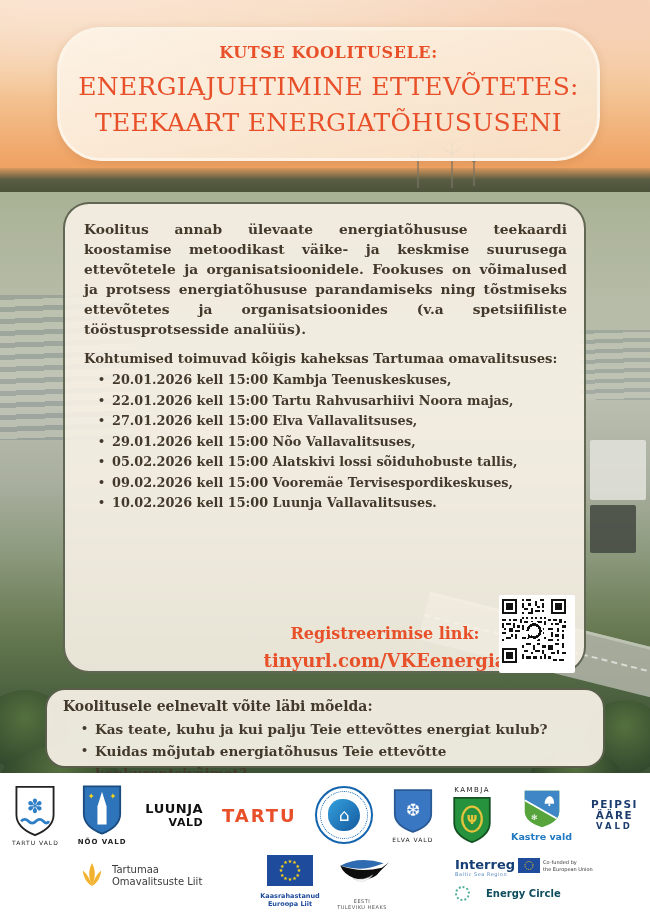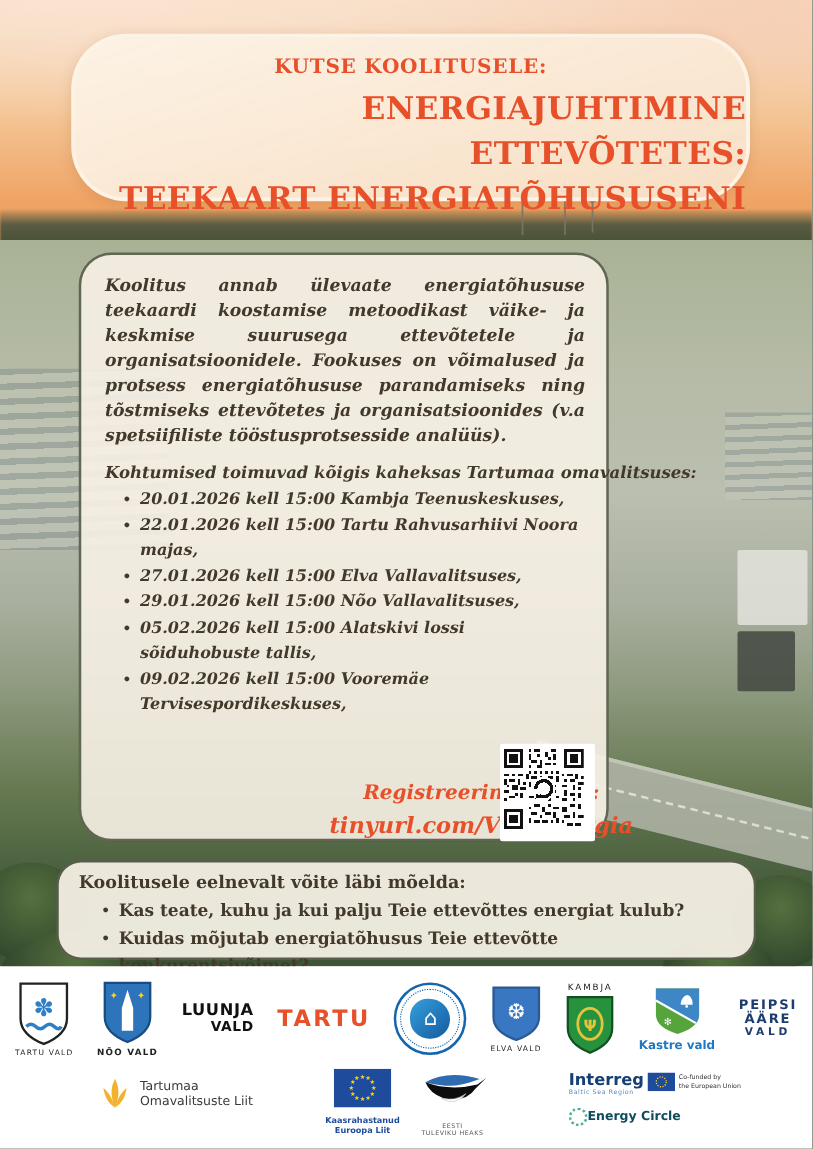--- a/index.html
+++ b/index.html
@@ -32,27 +32,27 @@
   .bush.b2{left:0px;top:745px;width:120px;height:70px;}
   .bush.b3{right:-15px;top:700px;width:80px;height:75px;}
   .bush.b4{right:30px;top:750px;width:90px;height:50px;}
   .turbines{position:absolute;left:400px;top:142px;}
 
   
   .top-box{position:absolute;left:57px;top:27px;width:537px;height:128px;border-radius:44px;
     background:linear-gradient(160deg,rgba(252,242,229,.97),rgba(248,228,205,.9));
     border:3px solid rgba(253,245,233,.85);box-shadow:0 2px 10px rgba(120,60,20,.15);}
   .kicker{margin-top:13px;text-align:center;font-size:16px;font-weight:bold;letter-spacing:.6px;}
-  .title-line{text-align:right;font-size:25px;font-weight:bold;line-height:36px;letter-spacing:.3px;}
+  .title-line{text-align:center;font-size:25px;font-weight:normal;line-height:36px;letter-spacing:.3px;}
   .title-line.first{margin-top:7px;}
 
   
-  .main-box{position:absolute;left:63px;top:202px;width:424px;height:471px;border-radius:26px;
+  .main-box{position:absolute;left:63px;top:202px;width:523px;height:471px;border-radius:26px;
     background:rgba(247,241,229,.9);border:2px solid rgba(73,80,59,.85);box-sizing:border-box;
-    padding:15px 17px 0 19px;color:#43392b;font-style:italic;}
+    padding:15px 17px 0 19px;color:#43392b;}
   .main-box p{margin:0;font-size:13.8px;line-height:20px;font-weight:bold;text-align:justify;}
   .main-box p.p2{margin-top:13px;}
   .sched-head{margin-top:12px;font-size:13.2px;font-weight:bold;white-space:nowrap;}
   .sched-list{list-style:none;margin:4px 0 0 0;padding:0 0 0 14px;}
   .sched-list li{font-size:12.8px;line-height:20.5px;font-weight:bold;padding-left:14px;position:relative;}
   .sched-list li:before{content:"•";position:absolute;left:0;top:0;font-size:11px;}
   .free-note{margin-top:12px;font-size:14.5px;font-weight:bold;}
   .reg{position:absolute;left:170px;top:420px;width:300px;text-align:center;}
   .reg-label{font-size:16px;font-weight:bold;}
   .reg-url{display:inline-block;margin-top:7px;font-size:18px;font-weight:bold;text-decoration:none;}
@@ -93,21 +93,21 @@
   .tol{position:absolute;left:80px;top:8px;display:flex;align-items:center;gap:8px;}
   .tol-text{font-size:10px;line-height:12px;color:#3a3a3a;}
   .eu{position:absolute;left:258px;top:2px;width:64px;text-align:center;}
   .eu-cap{margin-top:2px;font-size:6.5px;line-height:8px;font-weight:bold;color:#1e4b9b;}
   .swallow{position:absolute;left:330px;top:2px;width:64px;text-align:center;}
   .sw-cap{margin-top:1px;font-size:5px;line-height:6px;letter-spacing:.5px;color:#555;}
   .interreg{position:absolute;left:455px;top:5px;display:flex;gap:3px;align-items:flex-start;justify-content:space-between;}
   .intr-name{font-size:13px;font-weight:bold;color:#153f75;line-height:13px;}
   .intr-sub{font-size:5px;color:#5b8ac2;letter-spacing:.5px;}
   .intr-cofund{font-size:5px;line-height:6.5px;color:#333;padding-top:1px;}
-  .ecircle{position:absolute;left:455px;top:33px;display:flex;align-items:center;gap:0;}
+  .ecircle{position:absolute;left:455px;top:33px;display:flex;align-items:center;gap:16px;}
   .ec-dot{width:11px;height:11px;border-radius:50%;border:2px dotted #4fae9b;}
   .ec-name{font-size:10px;font-weight:bold;color:#0f4c5c;}
 </style>
 </head>
 <body>
 
 <div class="poster">
 
   <div class="bg-sky"></div>
   <div class="bg-treeline"></div>
@@ -147,20 +147,21 @@
   <div class="main-box">
     <p>Koolitus annab ülevaate energiatõhususe teekaardi koostamise metoodikast väike- ja keskmise suurusega ettevõtetele ja organisatsioonidele. Fookuses on võimalused ja protsess energiatõhususe parandamiseks ning tõstmiseks ettevõtetes ja organisatsioonides (v.a spetsiifiliste tööstusprotsesside analüüs).</p>
     <div class="sched-head">Kohtumised toimuvad kõigis kaheksas Tartumaa omavalitsuses:</div>
     <ul class="sched-list">
       <li>20.01.2026 kell 15:00 Kambja Teenuskeskuses,</li>
       <li>22.01.2026 kell 15:00 Tartu Rahvusarhiivi Noora majas,</li>
       <li>27.01.2026 kell 15:00 Elva Vallavalitsuses,</li>
       <li>29.01.2026 kell 15:00 Nõo Vallavalitsuses,</li>
       <li>05.02.2026 kell 15:00 Alatskivi lossi sõiduhobuste tallis,</li>
       <li>09.02.2026 kell 15:00 Vooremäe Tervisespordikeskuses,</li>
+      <li>10.02.2026 kell 15:00 Luunja Vallavalitsuses.</li>
     </ul>
     <div class="reg">
       <div class="reg-label" style="color:#E8502A">Registreerimise link:</div>
       <a class="reg-url" href="#" style="color:#E8502A">tinyurl.com/VKEenergia</a>
     </div>
     <div class="qr-wrap">
       <svg width="64" height="66" viewBox="0 0 29 29" shape-rendering="crispEdges">
         <rect width="29" height="29" fill="#fff"></rect>
         <g fill="#111">
           <path d="M0 0h7v7H0z M22 0h7v7h-7z M0 22h7v7H0z"></path>

